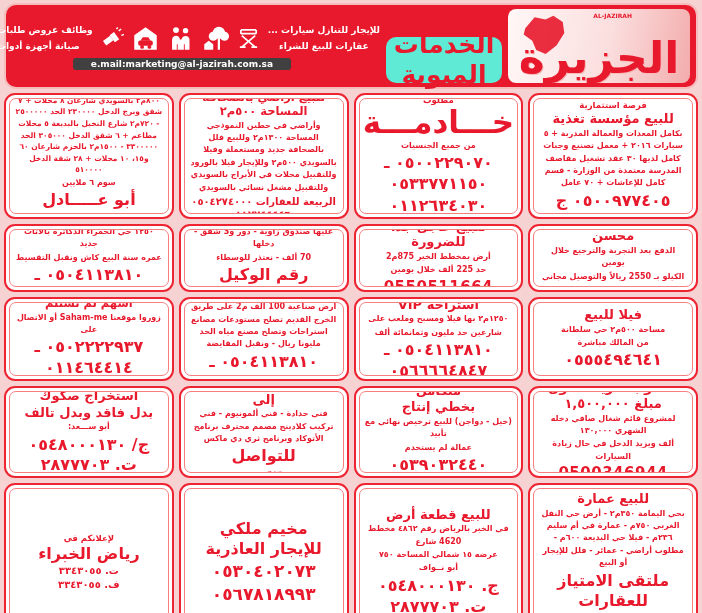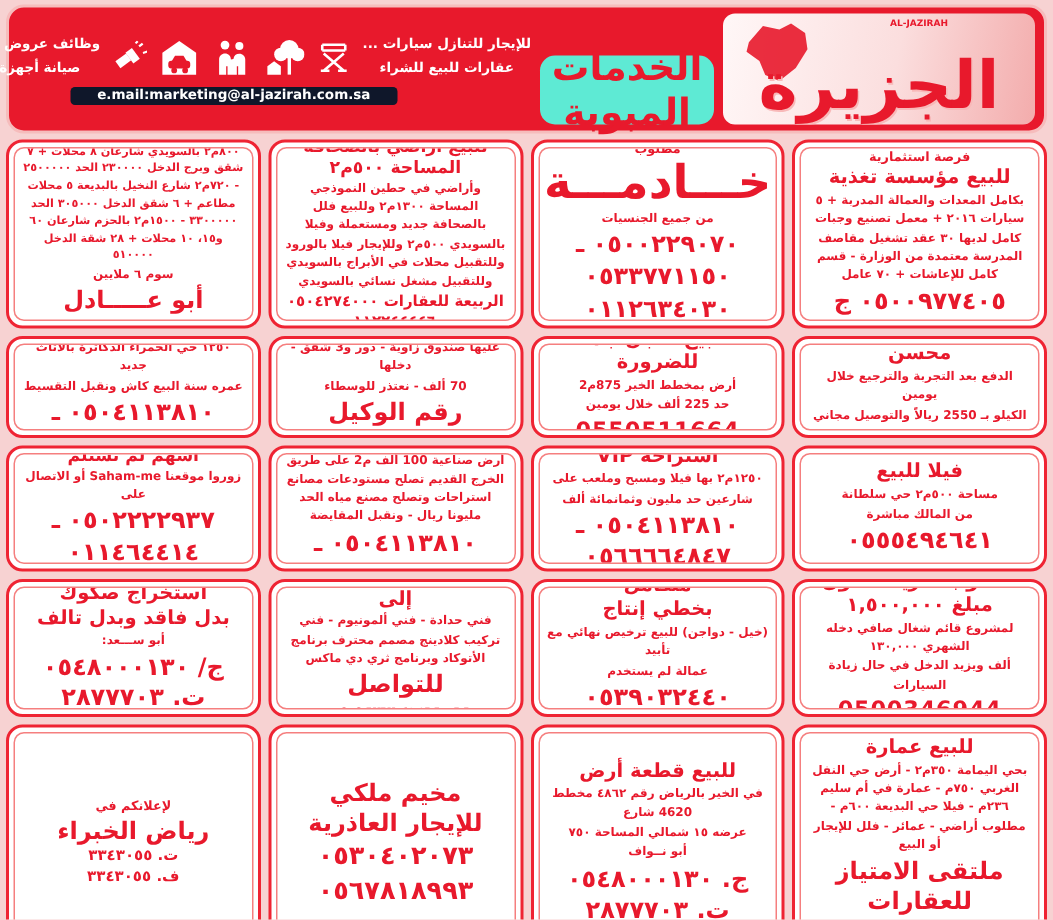--- a/index.html
+++ b/index.html
@@ -15,21 +15,21 @@
   .header {
     height:86px; flex:none;
     background:#e8192c;
     border:2px solid #f6bcbc;
     border-radius:12px;
     display:flex; align-items:stretch; gap:6px;
     padding:4px 6px;
     margin-bottom:4px;
   }
   .brand {
-    width:208px; flex:none; position:relative; overflow:hidden;
+    width:182px; flex:none; position:relative; overflow:hidden;
     background:linear-gradient(100deg,#fff7f7,#fbdede 55%,#f3acac);
     border-radius:8px;
   }
   .brand-latin { position:absolute; top:3px; right:58px; font-size:6px; font-weight:bold; color:#e8192c; direction:ltr; }
   .brand-name {
     position:absolute; bottom:2px; right:6px; left:6px;
     font-size:44px; font-weight:bold; color:#e8192c;
     line-height:1.05; text-align:center;
     text-shadow:1px 1px 0 #f8b9b9;
   }
@@ -40,21 +40,21 @@
     display:flex; flex-direction:column; align-items:center; justify-content:center;
     color:#e8192c; font-weight:bold; font-size:25px; line-height:1.2;margin-top:28px;
   }
   .promo { flex:1; display:flex; flex-direction:column; align-items:center; justify-content:center; position:relative; }
   .promo-row { display:flex; align-items:center; justify-content:center; gap:8px; width:100%; }
   .promo-texts { color:#fff; font-weight:bold; font-size:9px; line-height:1.8; text-align:center; white-space:nowrap; }
   .picto { width:27px; height:27px; flex:none; }
   .picto.small { width:23px; height:23px; }
   .email-bar {
     margin-top:4px;
-    background:#0f172a; color:#fff;
+    background:#404040; color:#fff;
     font-size:9px; font-weight:bold;
     padding:1px 18px; border-radius:3px;
     direction:ltr;
   }
 
   
   .grid { flex:1; display:flex; gap:5px; }
   .col { flex:1; display:flex; flex-direction:column; gap:5px; min-width:0; }
   .r1 { height:126px; flex:none; }
   .r2 { height:68px;  flex:none; }

